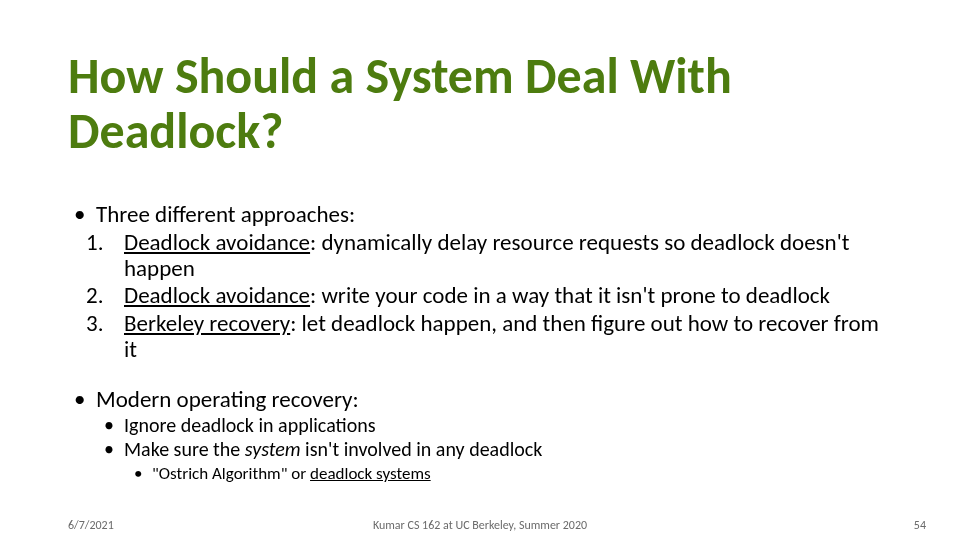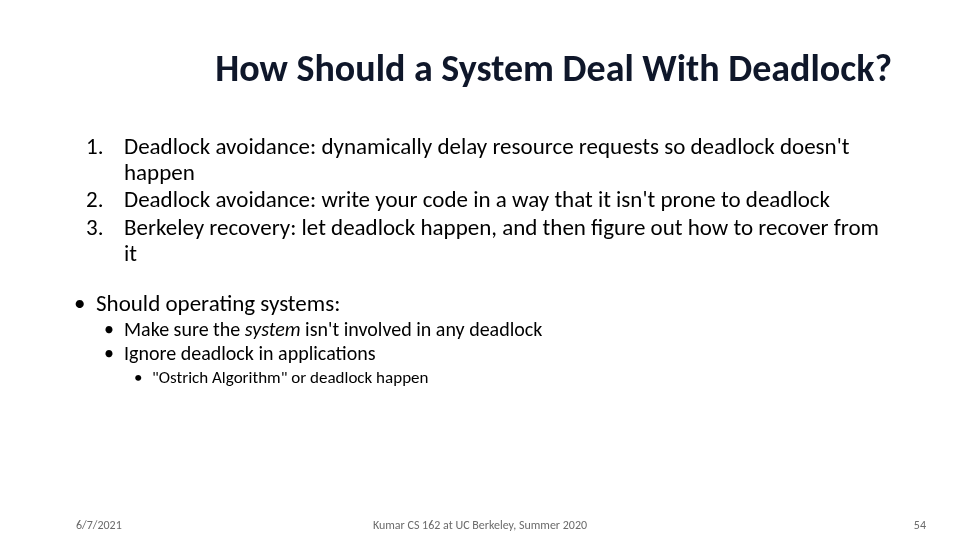--- a/index.html
+++ b/index.html
@@ -1,74 +1,75 @@
 <!DOCTYPE html>
 <html><head>
 <meta charset="utf-8">
 <style>
   * { margin: 0; padding: 0; box-sizing: border-box; }
   html, body { width: 960px; height: 540px; background: #fff; font-family: Calibri, "Segoe UI", Arial, sans-serif; color: #000; }
   .slide { width: 960px; height: 540px; position: relative; padding: 48px 68px 0 68px; }
-  .title { color: #0f172a; font-weight: 700; font-size: 38px; line-height: 1.1; margin-bottom: 44px; text-align: right; }
+  .title { color: #4d7c0f; font-weight: 700; font-size: 50px; line-height: 1.1; margin-bottom: 44px; }
   .body { font-size: 23px; line-height: 1.12; color: #000; }
   .lvl1 { padding-left: 28px; position: relative; margin-bottom: 2px; }
   .lvl1::before { content: "•"; position: absolute; left: 6px; top: 0; }
   .num-item { padding-left: 56px; position: relative; margin-bottom: 2px; }
   .num-item .num { position: absolute; left: 18px; top: 0; }
-  .underline { }
+  .underline { text-decoration: underline; }
   .italic { font-style: italic; }
   .spacer { height: 22px; }
   .lvl2 { font-size: 20px; padding-left: 56px; position: relative; line-height: 1.18; }
   .lvl2::before { content: "•"; position: absolute; left: 36px; top: 0; }
   .lvl3 { font-size: 17px; padding-left: 84px; position: relative; line-height: 1.25; margin-top: 2px; }
   .lvl3::before { content: "•"; position: absolute; left: 66px; top: 0; }
   .footer { position: absolute; bottom: 22px; left: 0; width: 960px; font-size: 12px; color: #6b6b6b; }
-  .footer .date { position: absolute; left: 76px; }
+  .footer .date { position: absolute; left: 68px; }
   .footer .center { position: absolute; left: 0; width: 960px; text-align: center; }
   .footer .pagenum { position: absolute; right: 34px; }
 </style>
 </head>
 <body>
 
 <div class="slide">
 
   <h1 class="title">How Should a System Deal With Deadlock?</h1>
 
   <div class="body">
 
+    <div class="lvl1">Three different approaches:</div>
 
     <div class="num-item">
       <span class="num">1.</span>
       <span class="underline">Deadlock avoidance</span><span>: dynamically delay resource requests so deadlock doesn't happen</span>
     </div>
 
     <div class="num-item">
       <span class="num">2.</span>
       <span class="underline">Deadlock avoidance</span><span>: write your code in a way that it isn't prone to deadlock</span>
     </div>
 
     <div class="num-item">
       <span class="num">3.</span>
       <span class="underline">Berkeley recovery</span><span>: let deadlock happen, and then figure out how to recover from it</span>
     </div>
 
     <div class="spacer"></div>
 
-    <div class="lvl1">Should operating systems:</div>
+    <div class="lvl1">Modern operating recovery:</div>
+
+    <div class="lvl2">
+      <span>Ignore deadlock in applications</span>
+    </div>
 
     <div class="lvl2">
       <span>Make sure the </span><span class="italic">system</span><span> isn't involved in any deadlock</span>
     </div>
 
-    <div class="lvl2">
-      <span>Ignore deadlock in applications</span>
-    </div>
-
     <div class="lvl3">
-      <span>"Ostrich Algorithm" or </span><span class="underline">deadlock happen</span>
+      <span>"Ostrich Algorithm" or </span><span class="underline">deadlock systems</span>
     </div>
 
   </div>
 
   <div class="footer">
     <span class="date">6/7/2021</span>
     <span class="center">Kumar CS 162 at UC Berkeley, Summer 2020</span>
     <span class="pagenum">54</span>
   </div>
 

